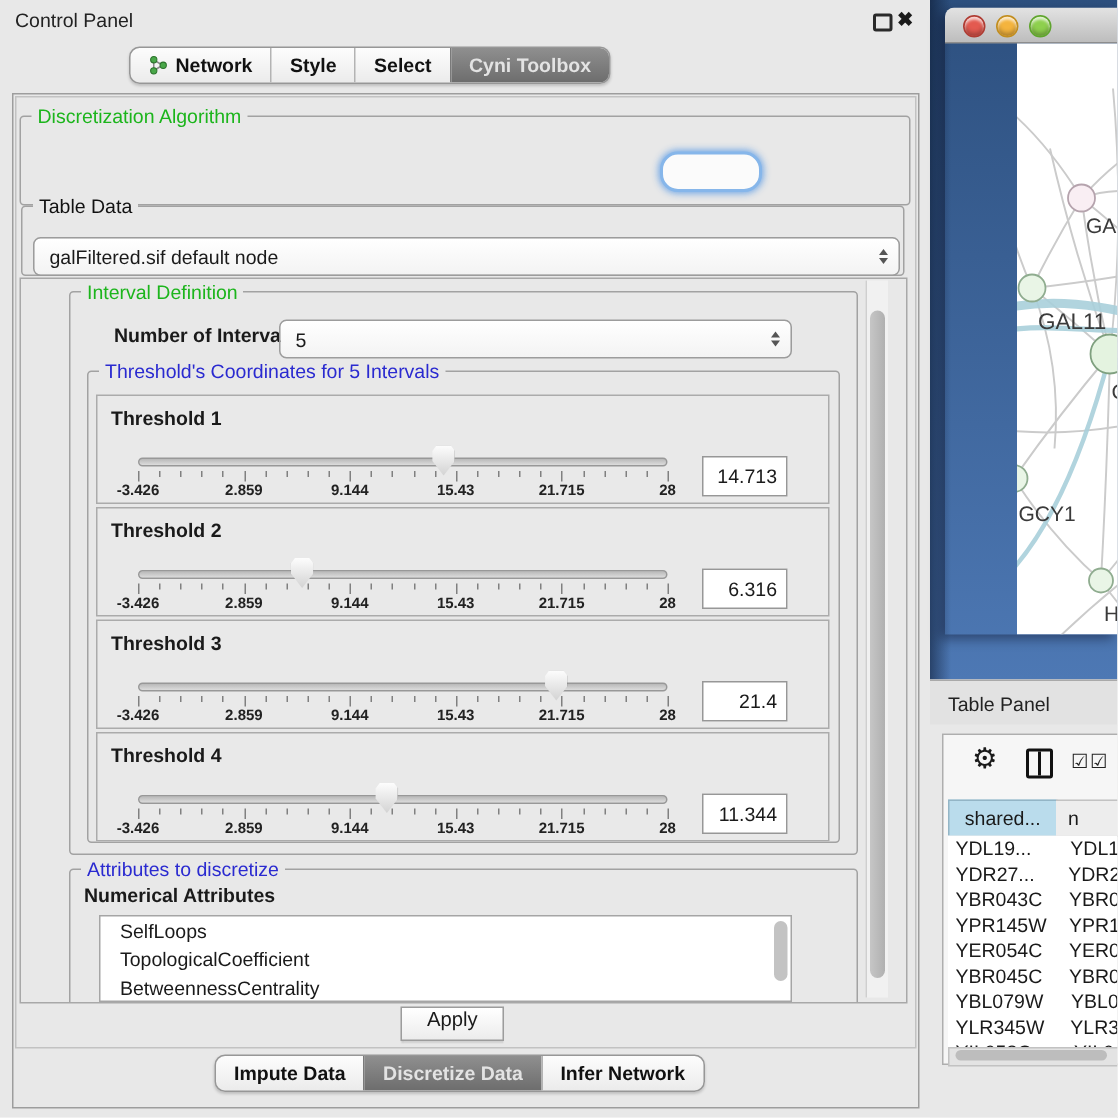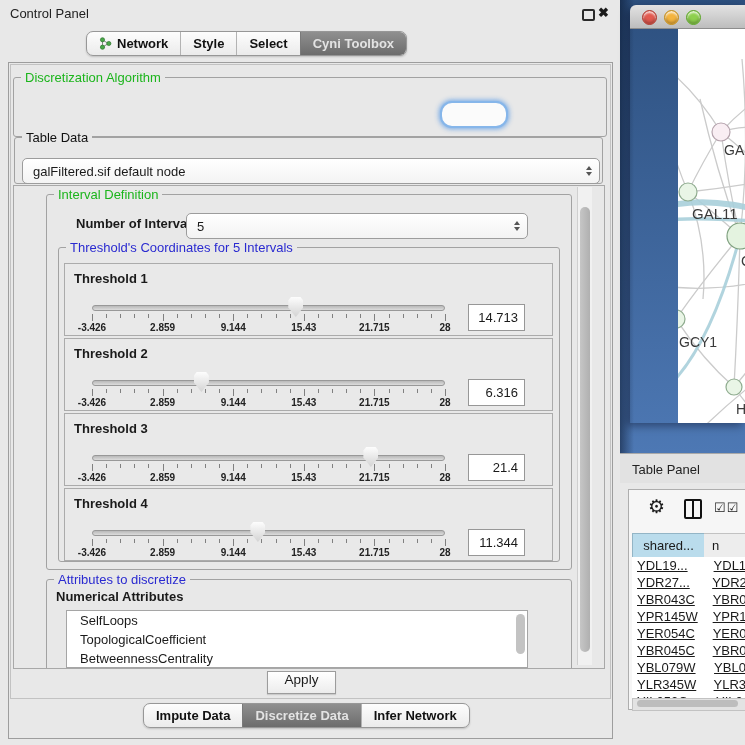--- a/index.html
+++ b/index.html
@@ -95,21 +95,21 @@
   .tp-bg{left:620px;top:483px;width:125px;height:262px;background:#e8e8e8;}
   .tp-inner{left:628px;top:489px;width:117px;height:219px;border:1px solid #aeaeae;background:#f6f6f6;}
   .gear{left:648px;top:497px;font-size:19px;color:#1a1a1a;line-height:19px;}
   .colsplit{left:684px;top:499px;width:14px;height:16px;border:2px solid #111;border-radius:2px;}
   .colsplit div{position:absolute;left:50%;top:0;bottom:0;width:2px;background:#111;transform:translateX(-50%);}
   .checks{left:714px;top:500px;font-size:13px;letter-spacing:1px;color:#222;}
   .th-cell{position:absolute;top:533px;height:23px;display:flex;align-items:center;font-size:13px;}
   .th-c1{left:632px;width:71px;background:#badcec;border:1px solid #93b5c6;justify-content:center;}
   .th-c2{left:704px;width:41px;background:#ededed;border:1px solid #c2c2c2;border-left:none;padding-left:8px;}
   .rows{left:632px;top:557px;width:113px;height:141px;background:#fff;overflow:hidden;}
-  .trow{display:flex;height:17px;line-height:17px;font-size:13px;text-decoration:underline;}
+  .trow{display:flex;height:17px;line-height:17px;font-size:13px;}
   .trow .c1{width:71px;padding-left:5px;overflow:hidden;white-space:nowrap;}
   .trow .c2{padding-left:8px;overflow:hidden;white-space:nowrap;}
   .hsb-track{left:632px;top:698px;width:113px;height:11px;background:#e3e3e3;border:1px solid #c2c2c2;}
   .hsb-thumb{position:absolute;left:4px;top:1px;width:101px;height:7px;background:#bdbdbd;border-radius:4px;}
 
   .net-tab-icon{width:13px;height:13px;}
 </style>
 </head>
 <body>
 

